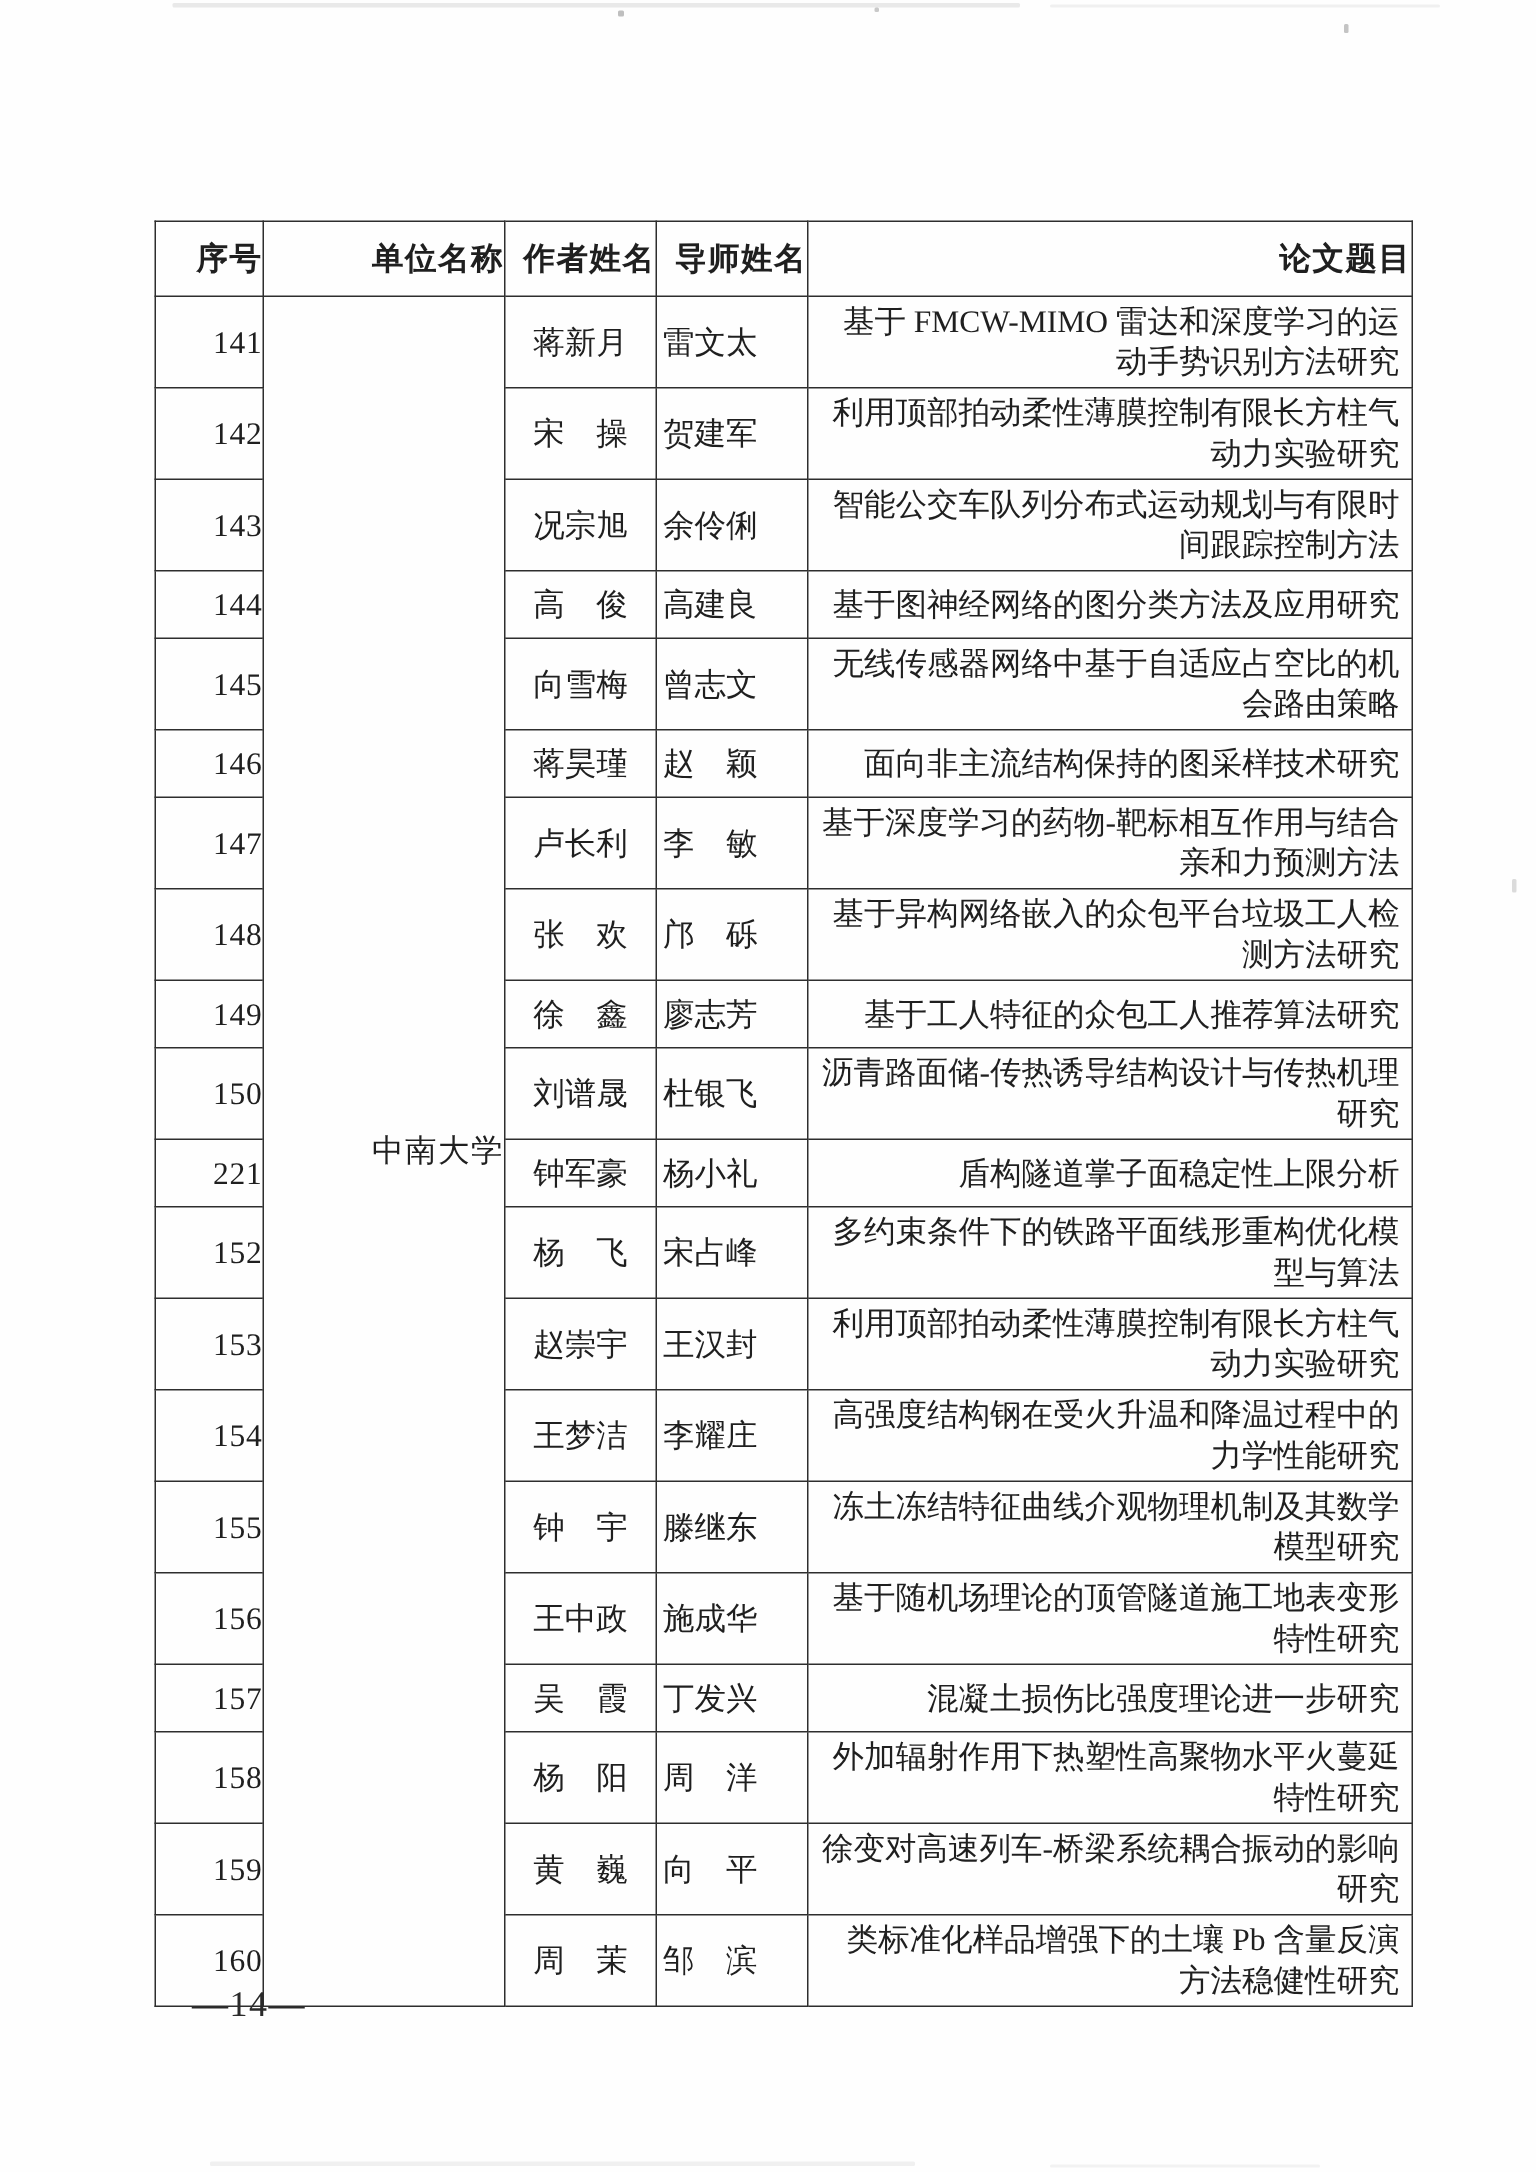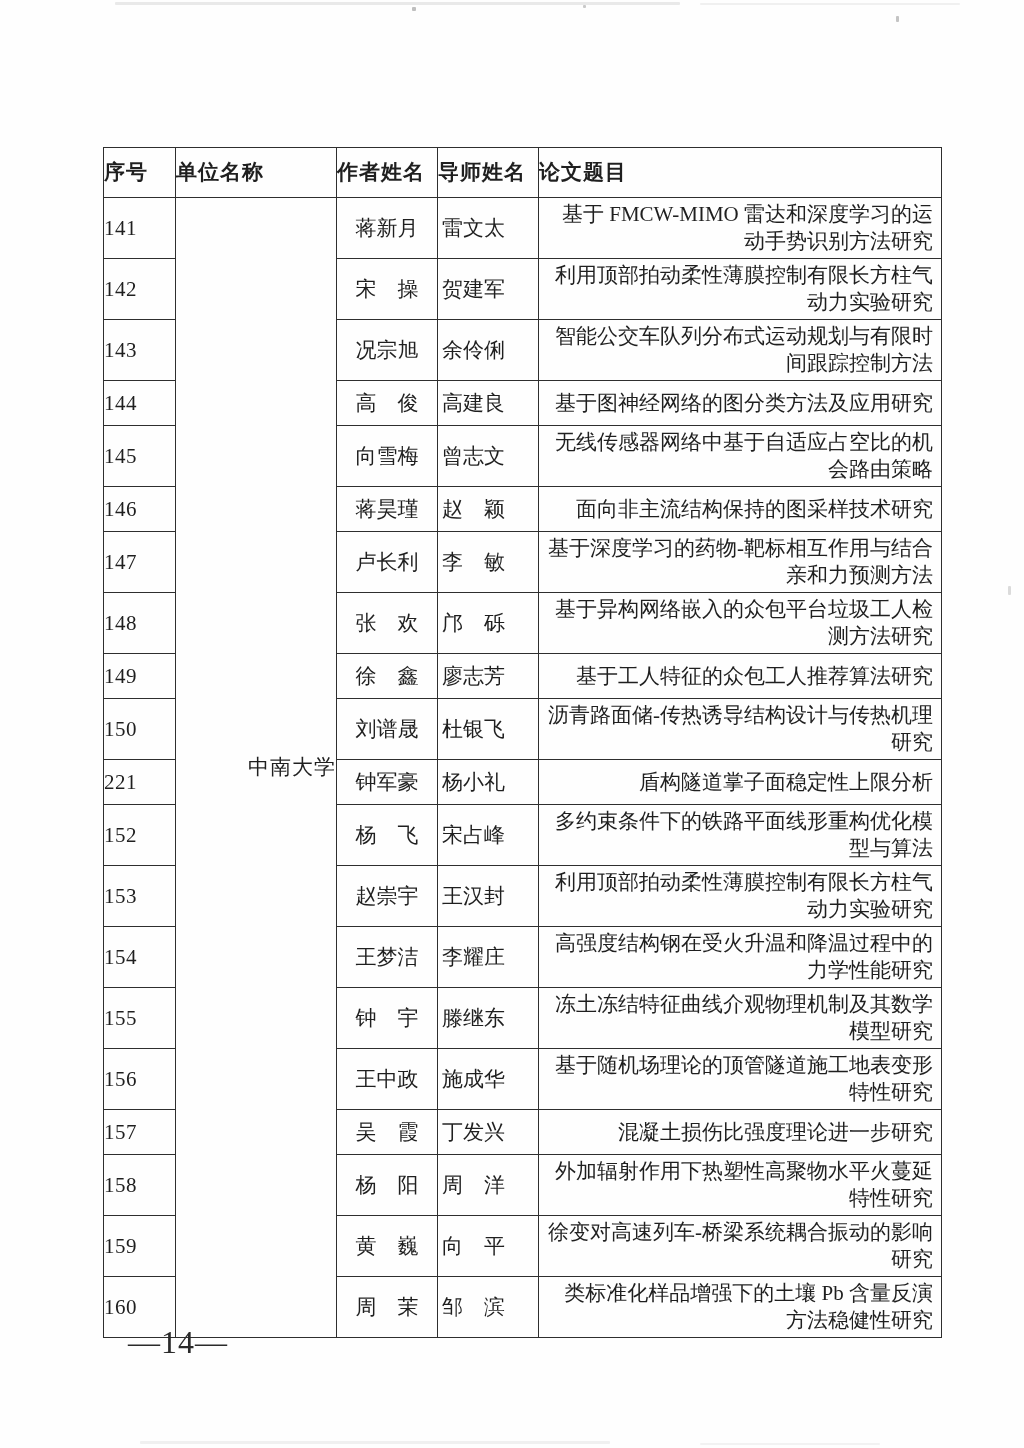--- a/index.html
+++ b/index.html
@@ -29,35 +29,35 @@
     border: 1.6px solid var(--line, #2e2e2e);
     vertical-align: middle;
     font-size: 21px;
     line-height: 27px;
     overflow: hidden;
   }
   thead tr { height: 50px; }
   tbody tr { height: 45px; }
   th {
     font-weight: 600;
-    text-align: left;
+    text-align: right;
     font-size: 22px;
     letter-spacing: 1px;
   }
-  td.col-no     { text-align: left; font-size: 20px; letter-spacing: 0.5px; }
+  td.col-no     { text-align: right; font-size: 20px; letter-spacing: 0.5px; }
   td.col-univ   { text-align: right; letter-spacing: 1px; }
   td.col-author { text-align: center; padding: 2px 16px; }
   td.col-advisor{ text-align: left; padding: 2px 4px; }
   td.col-title  { text-align: right; padding: 3px 8px 3px 9px; }
   
   .page-number {
     position: absolute;
     left: 128px;
     top: 1324px;
-    font-size: 32px;
+    font-size: 24px;
     letter-spacing: 1px;
     color: #2a2a2a;
   }
   
   .speck { position: absolute; background: #8a8a8a; border-radius: 1px; }
   .sp1 { left: 115px; top: 2px;  width: 565px; height: 3px; opacity: .18; }
   .sp2 { left: 412px; top: 7px;  width: 4px;   height: 4px; opacity: .55; }
   .sp3 { left: 896px; top: 16px; width: 3px;   height: 6px; opacity: .5; }
   .sp4 { left: 583px; top: 5px;  width: 3px;   height: 3px; opacity: .45; }
   .sp5 { left: 700px; top: 3px;  width: 260px; height: 2px; opacity: .12; }

